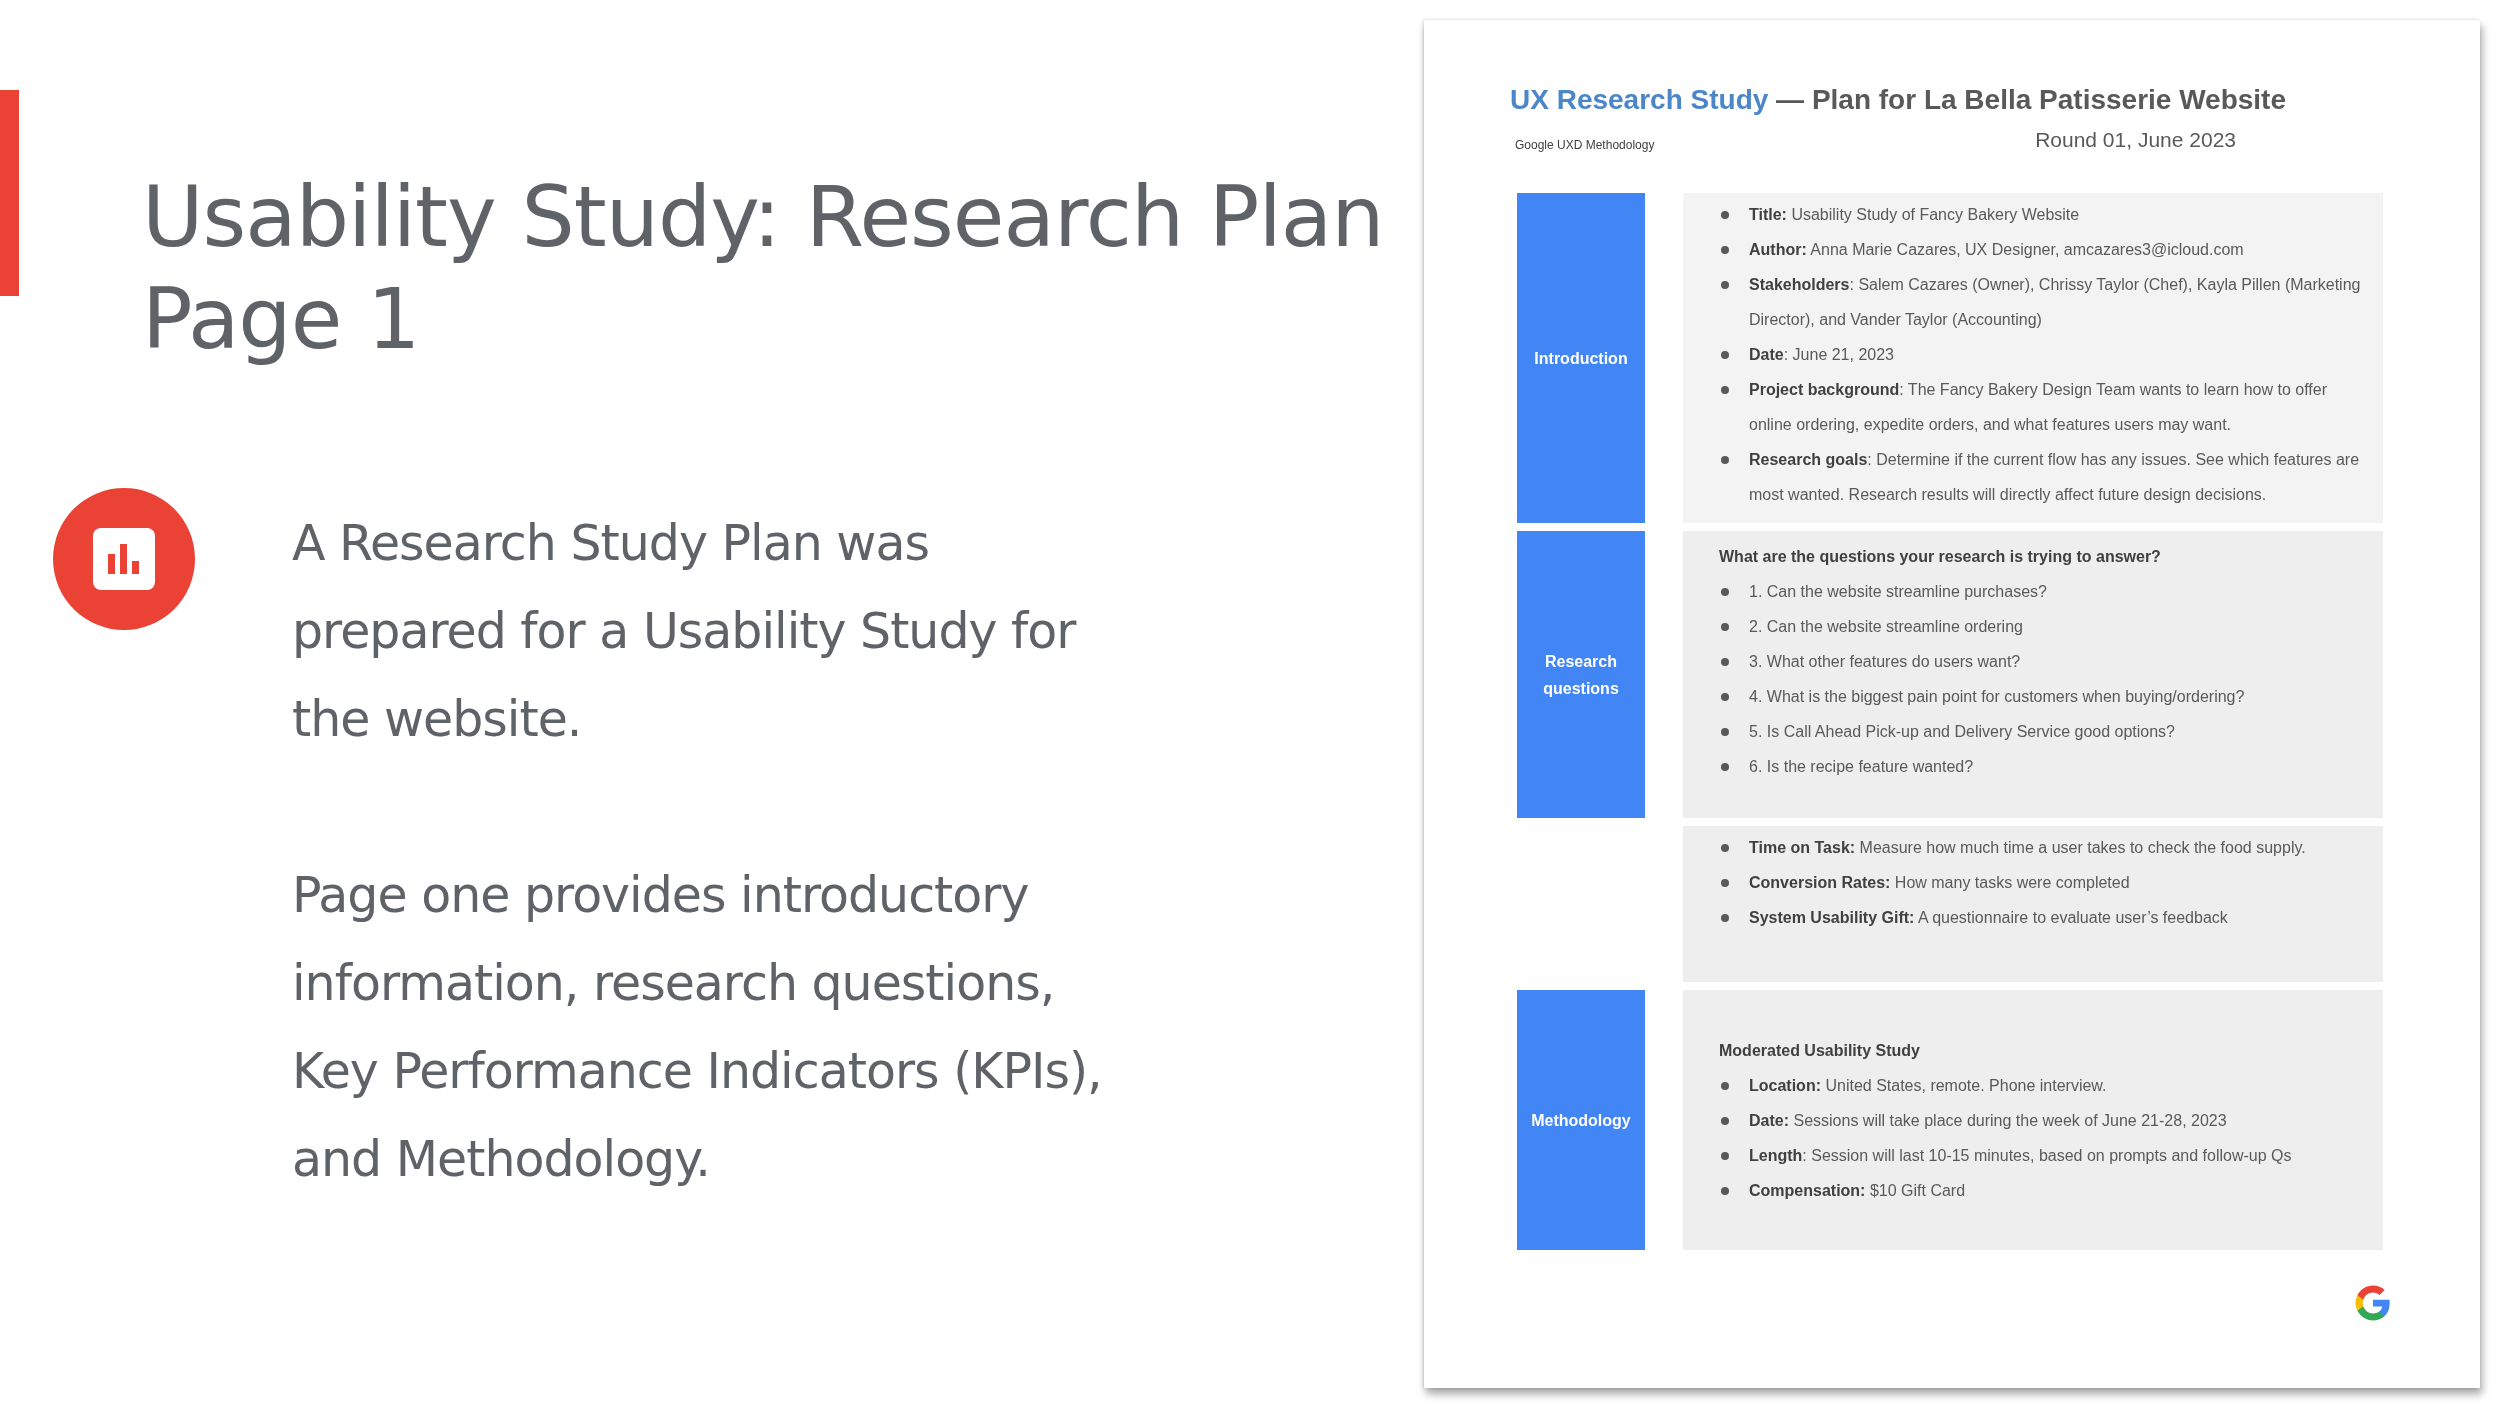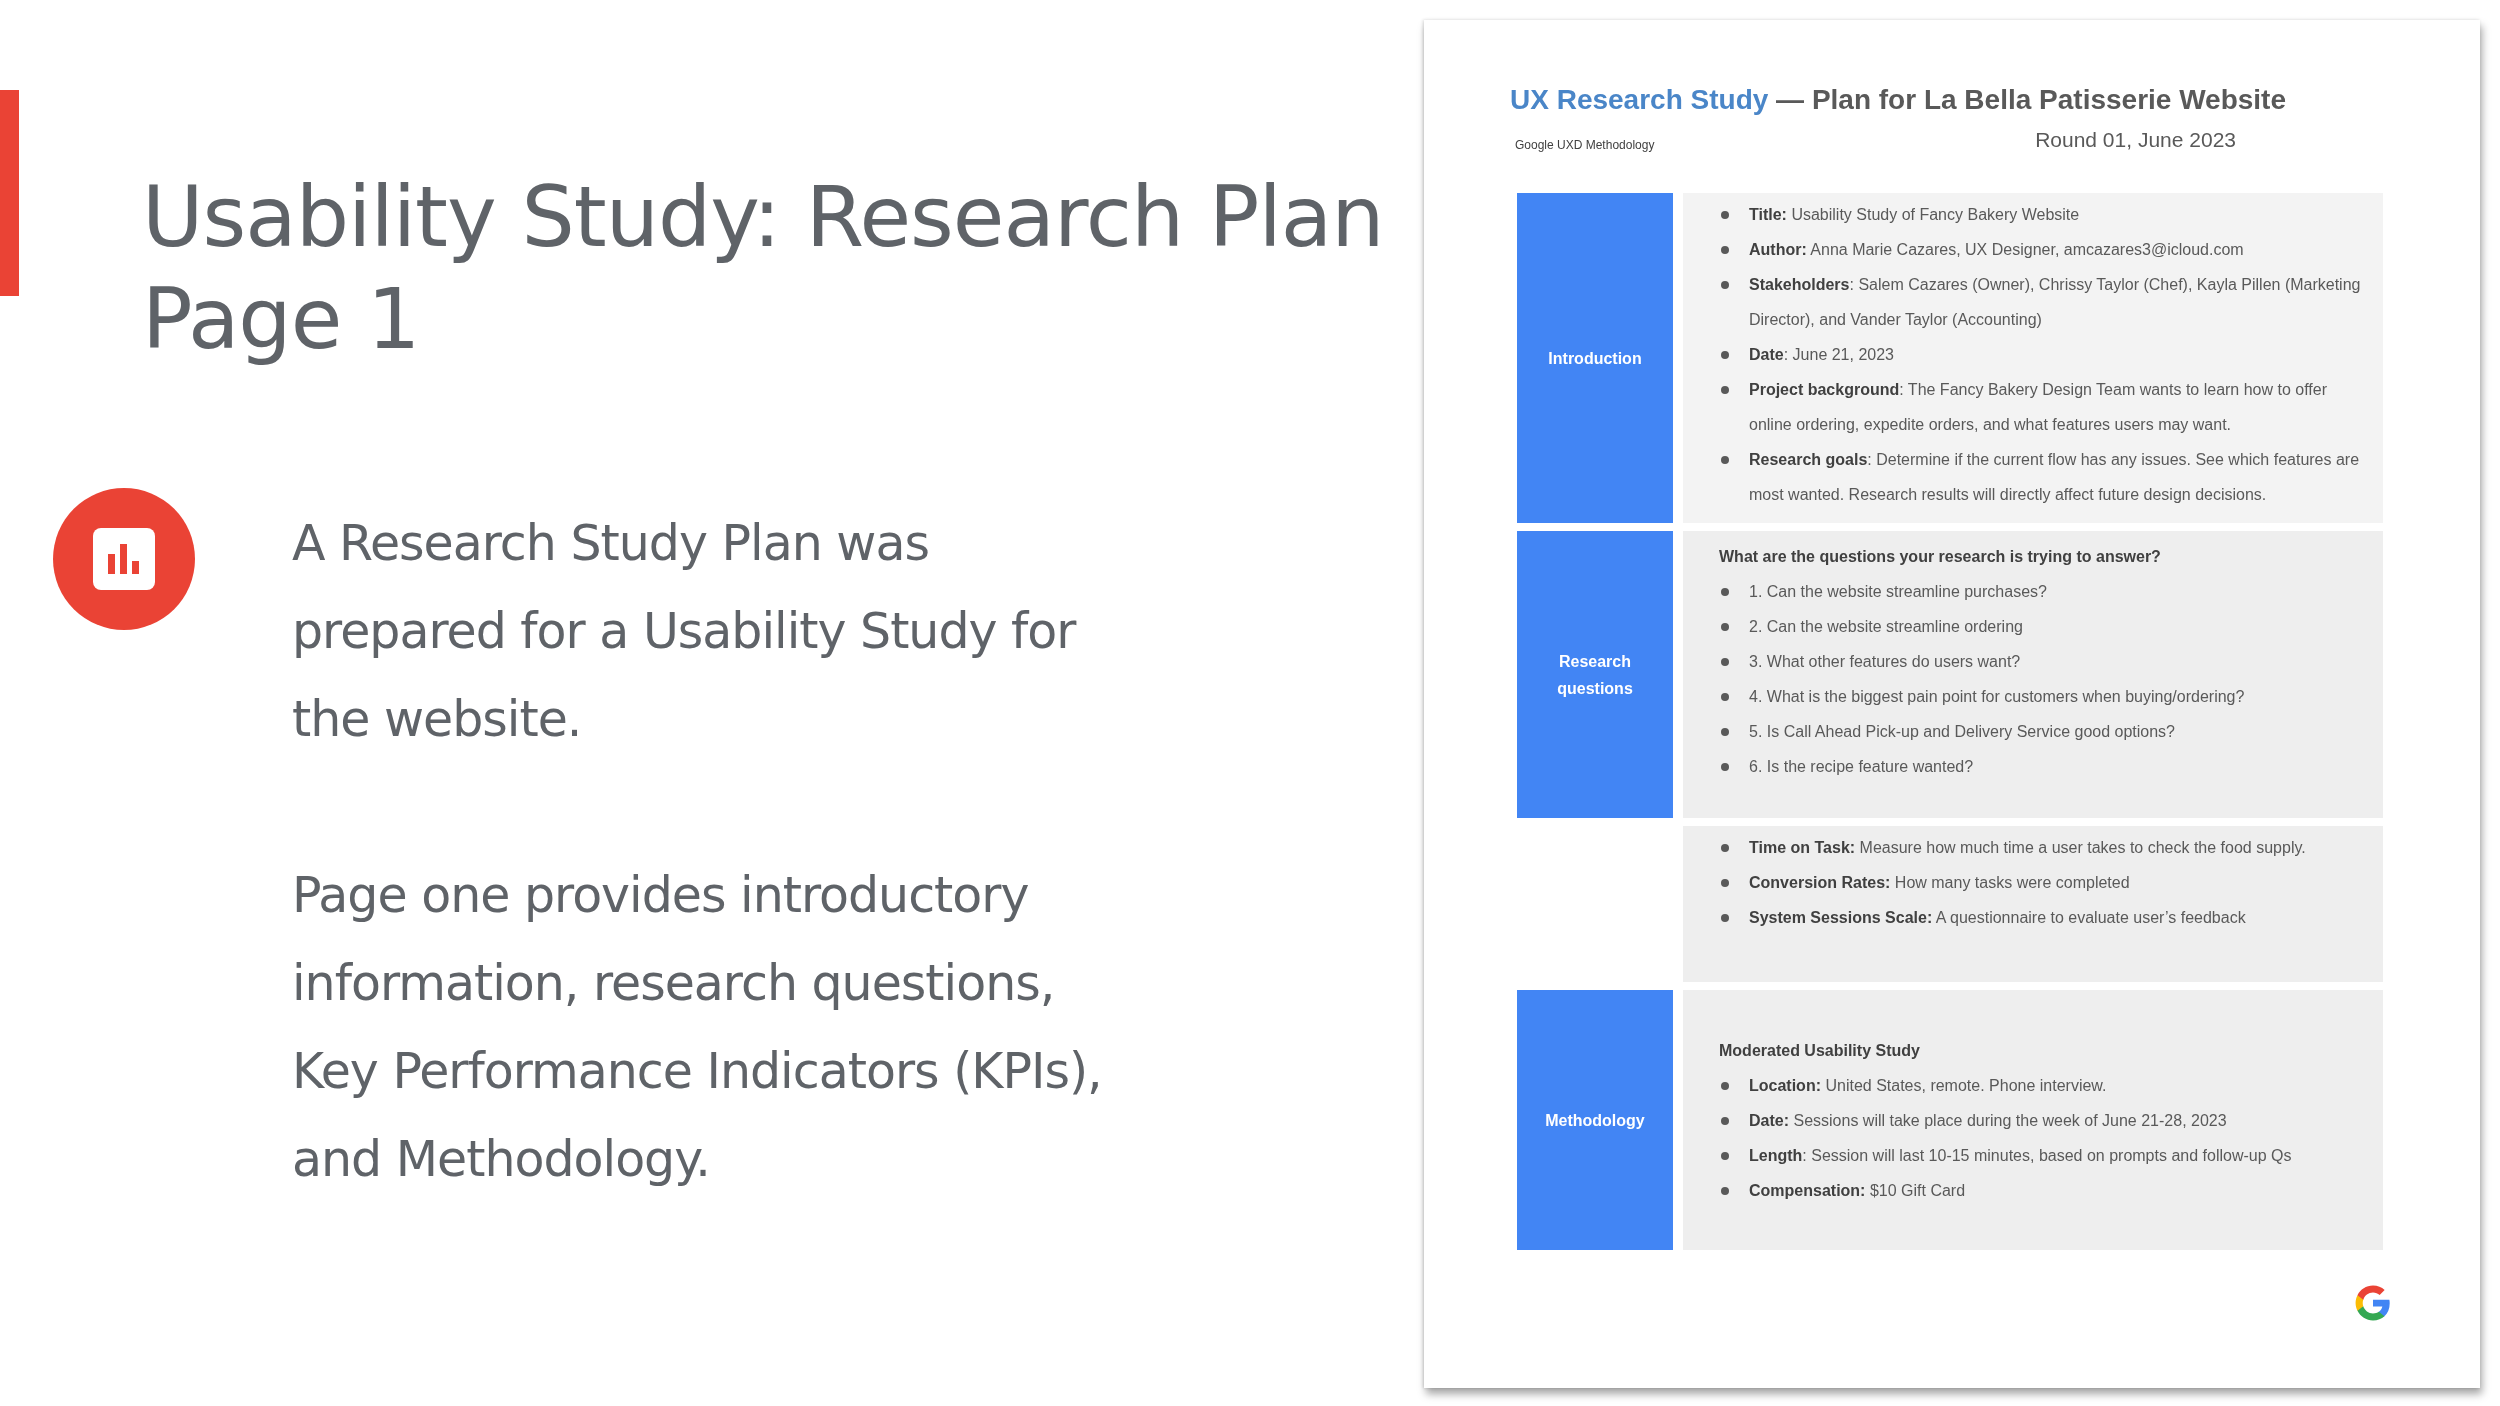--- a/index.html
+++ b/index.html
@@ -51,21 +51,21 @@
     .doc-cert {
       position: absolute; left: 91px; top: 118px;
       font-size: 12px; color: #404040;
     }
     .doc-round {
       position: absolute; left: 600px; width: 212px; top: 108px; text-align: right;
       font-size: 21px; color: #595959;
     }
     .row { position: absolute; left: 93px; width: 866px; }
     .row .label {
-      position: absolute; left: 0; top: 0; bottom: 0; width: 156px;
+      position: absolute; left: 0; top: 0; bottom: 0; width: 128px;
       background: #4285f4; color: #ffffff;
       display: flex; align-items: center; justify-content: center; text-align: center;
       font-weight: bold; font-size: 16px; line-height: 27px;
     }
     .row .content {
       position: absolute; left: 166px; right: 0; top: 0; bottom: 0;
       background: #f3f3f3; color: #595959; font-size: 16px;
     }
     .row .content.dark { background: #eeeeee; }
     .row ul { list-style: none; margin: 0; padding: 0; position: absolute; left: 0; right: 10px; }
@@ -139,21 +139,21 @@
         <li>6. Is the recipe feature wanted?</li>
       </ul>
     </div>
   </div>
 
   <div class="row" style="top:806px;height:156px;">
     <div class="content dark">
       <ul style="top:4px;">
         <li><b>Time on Task:</b><span> Measure how much time a user takes to check the food supply.</span></li>
         <li><b>Conversion Rates:</b><span> How many tasks were completed</span></li>
-        <li><b>System Sessions Scale:</b><span> A questionnaire to evaluate user’s feedback</span></li>
+        <li><b>System Usability Gift:</b><span> A questionnaire to evaluate user’s feedback</span></li>
       </ul>
     </div>
   </div>
 
   <div class="row" style="top:970px;height:260px;">
     <div class="label">Methodology</div>
     <div class="content dark">
       <div class="q-head" style="top:43px;">Moderated Usability Study</div>
       <ul style="top:78px;">
         <li><b>Location:</b><span> United States, remote. Phone interview.</span></li>

